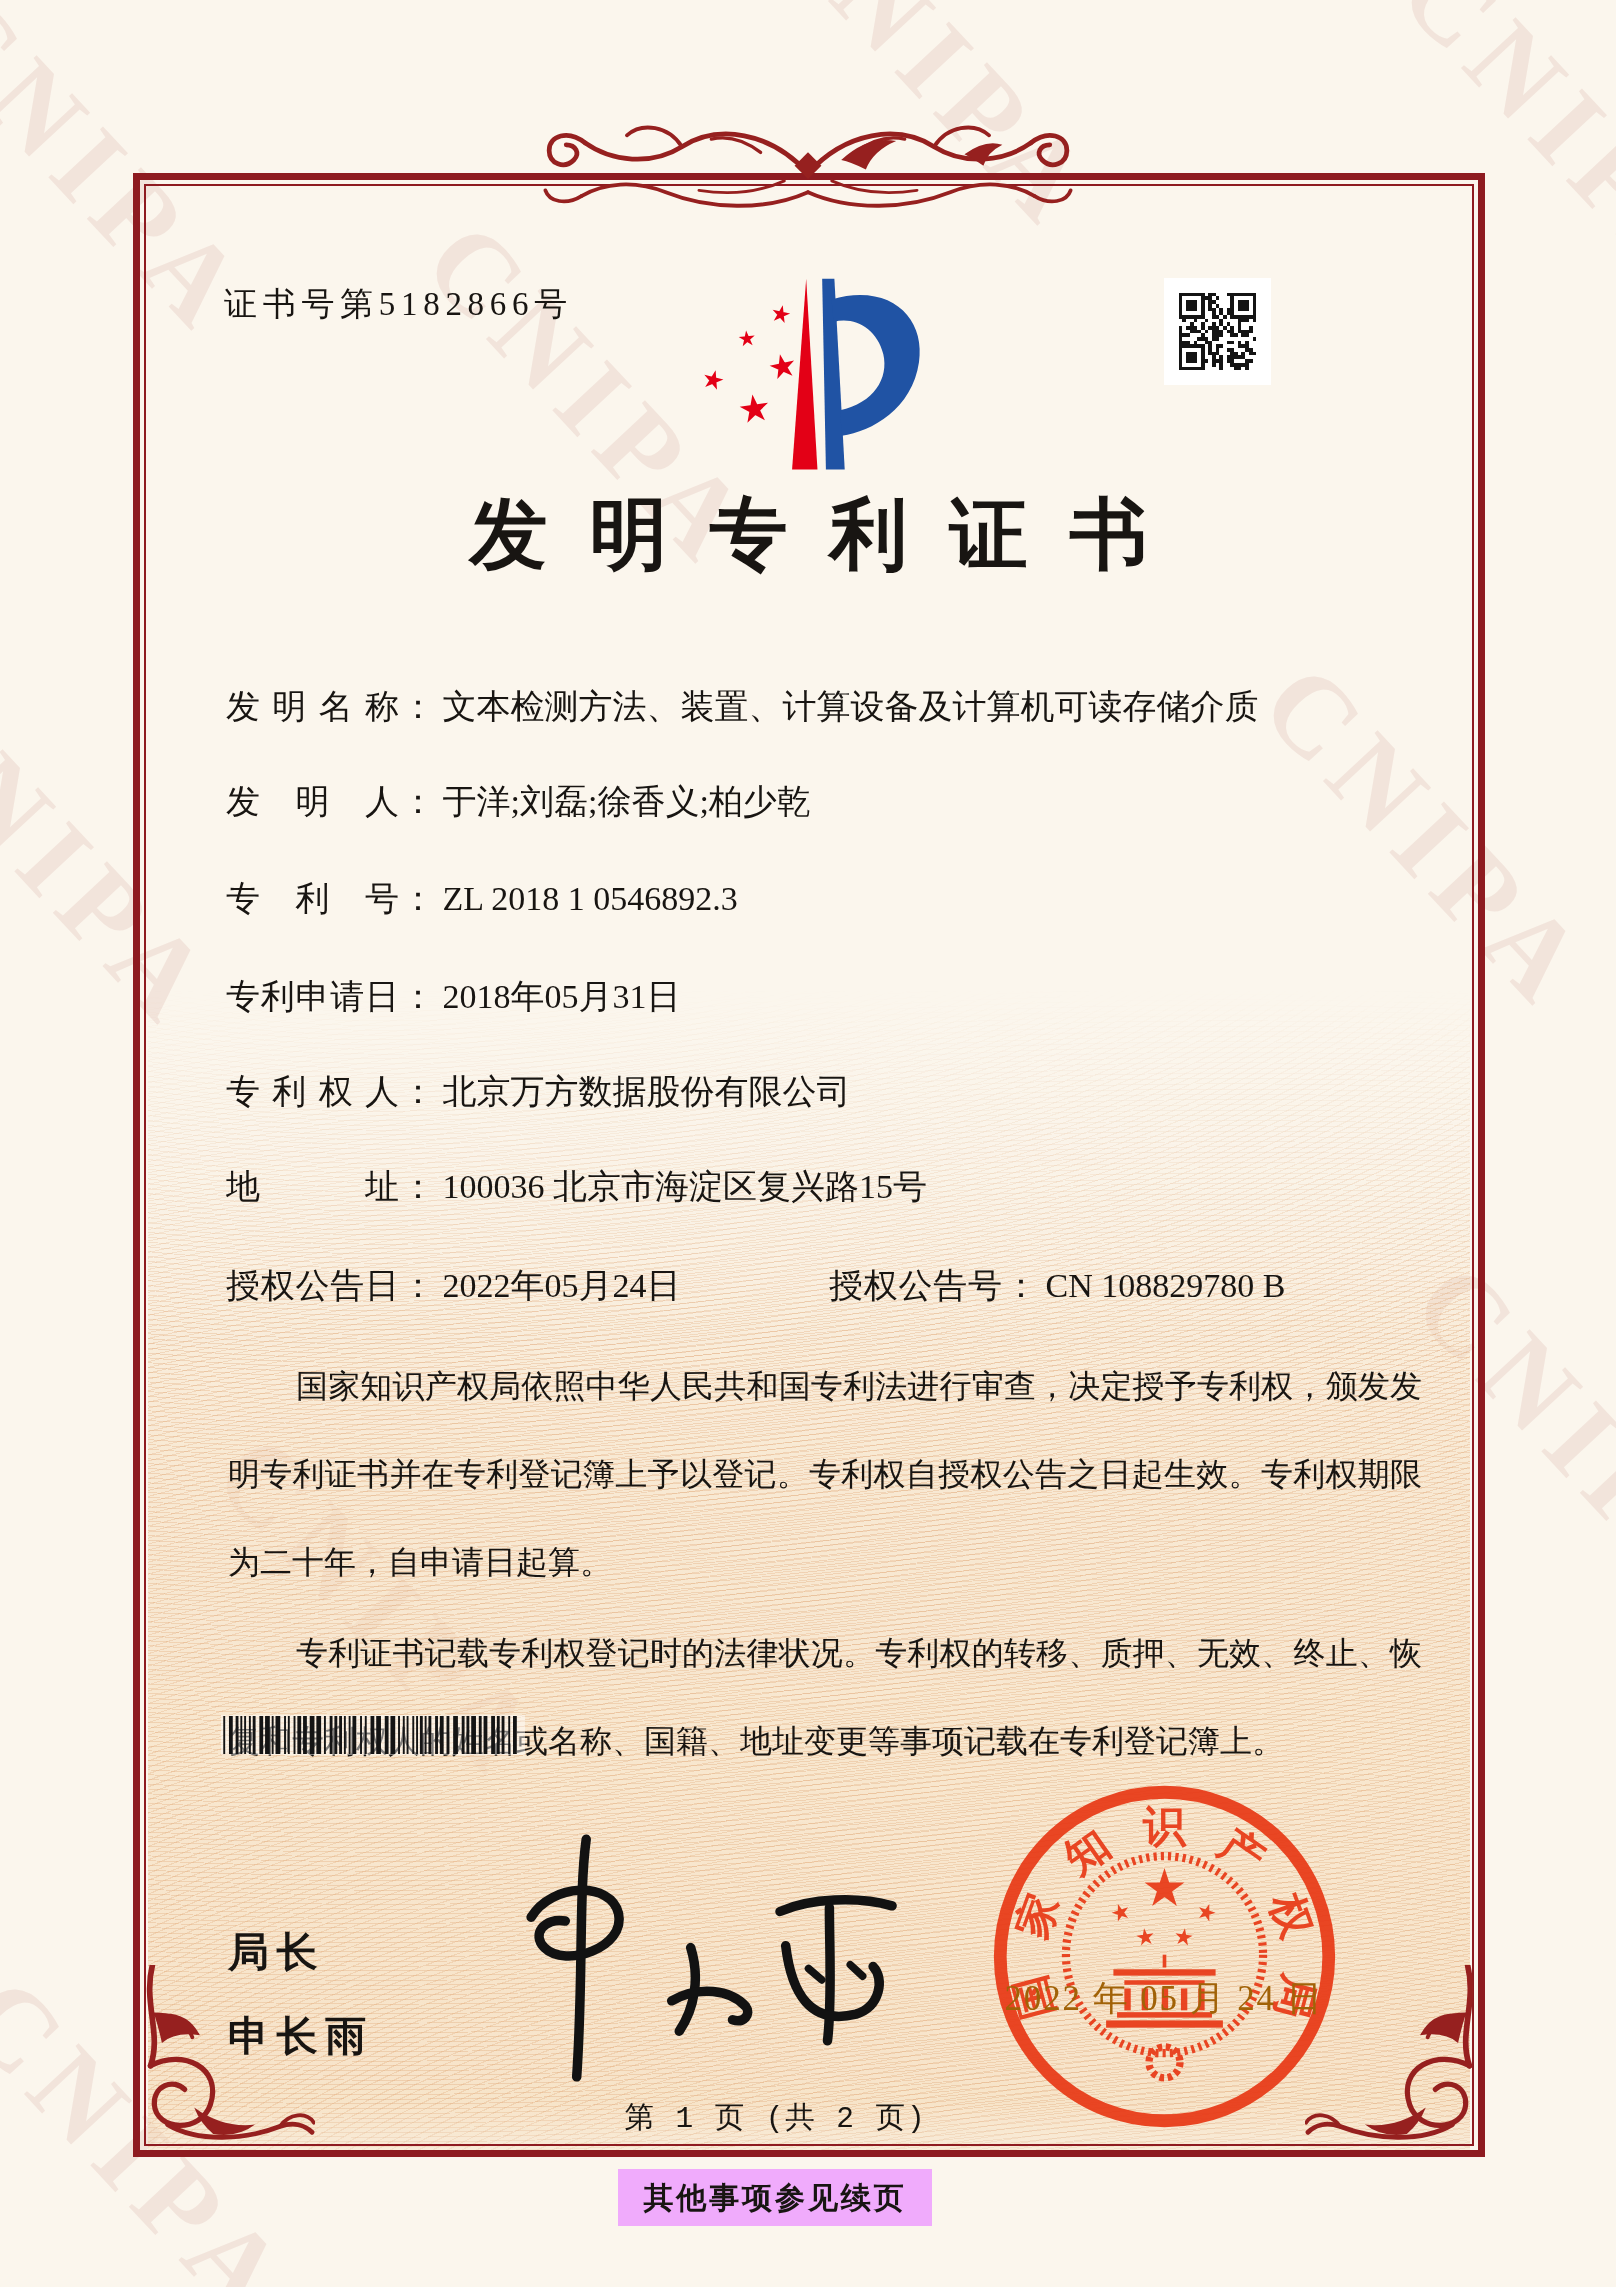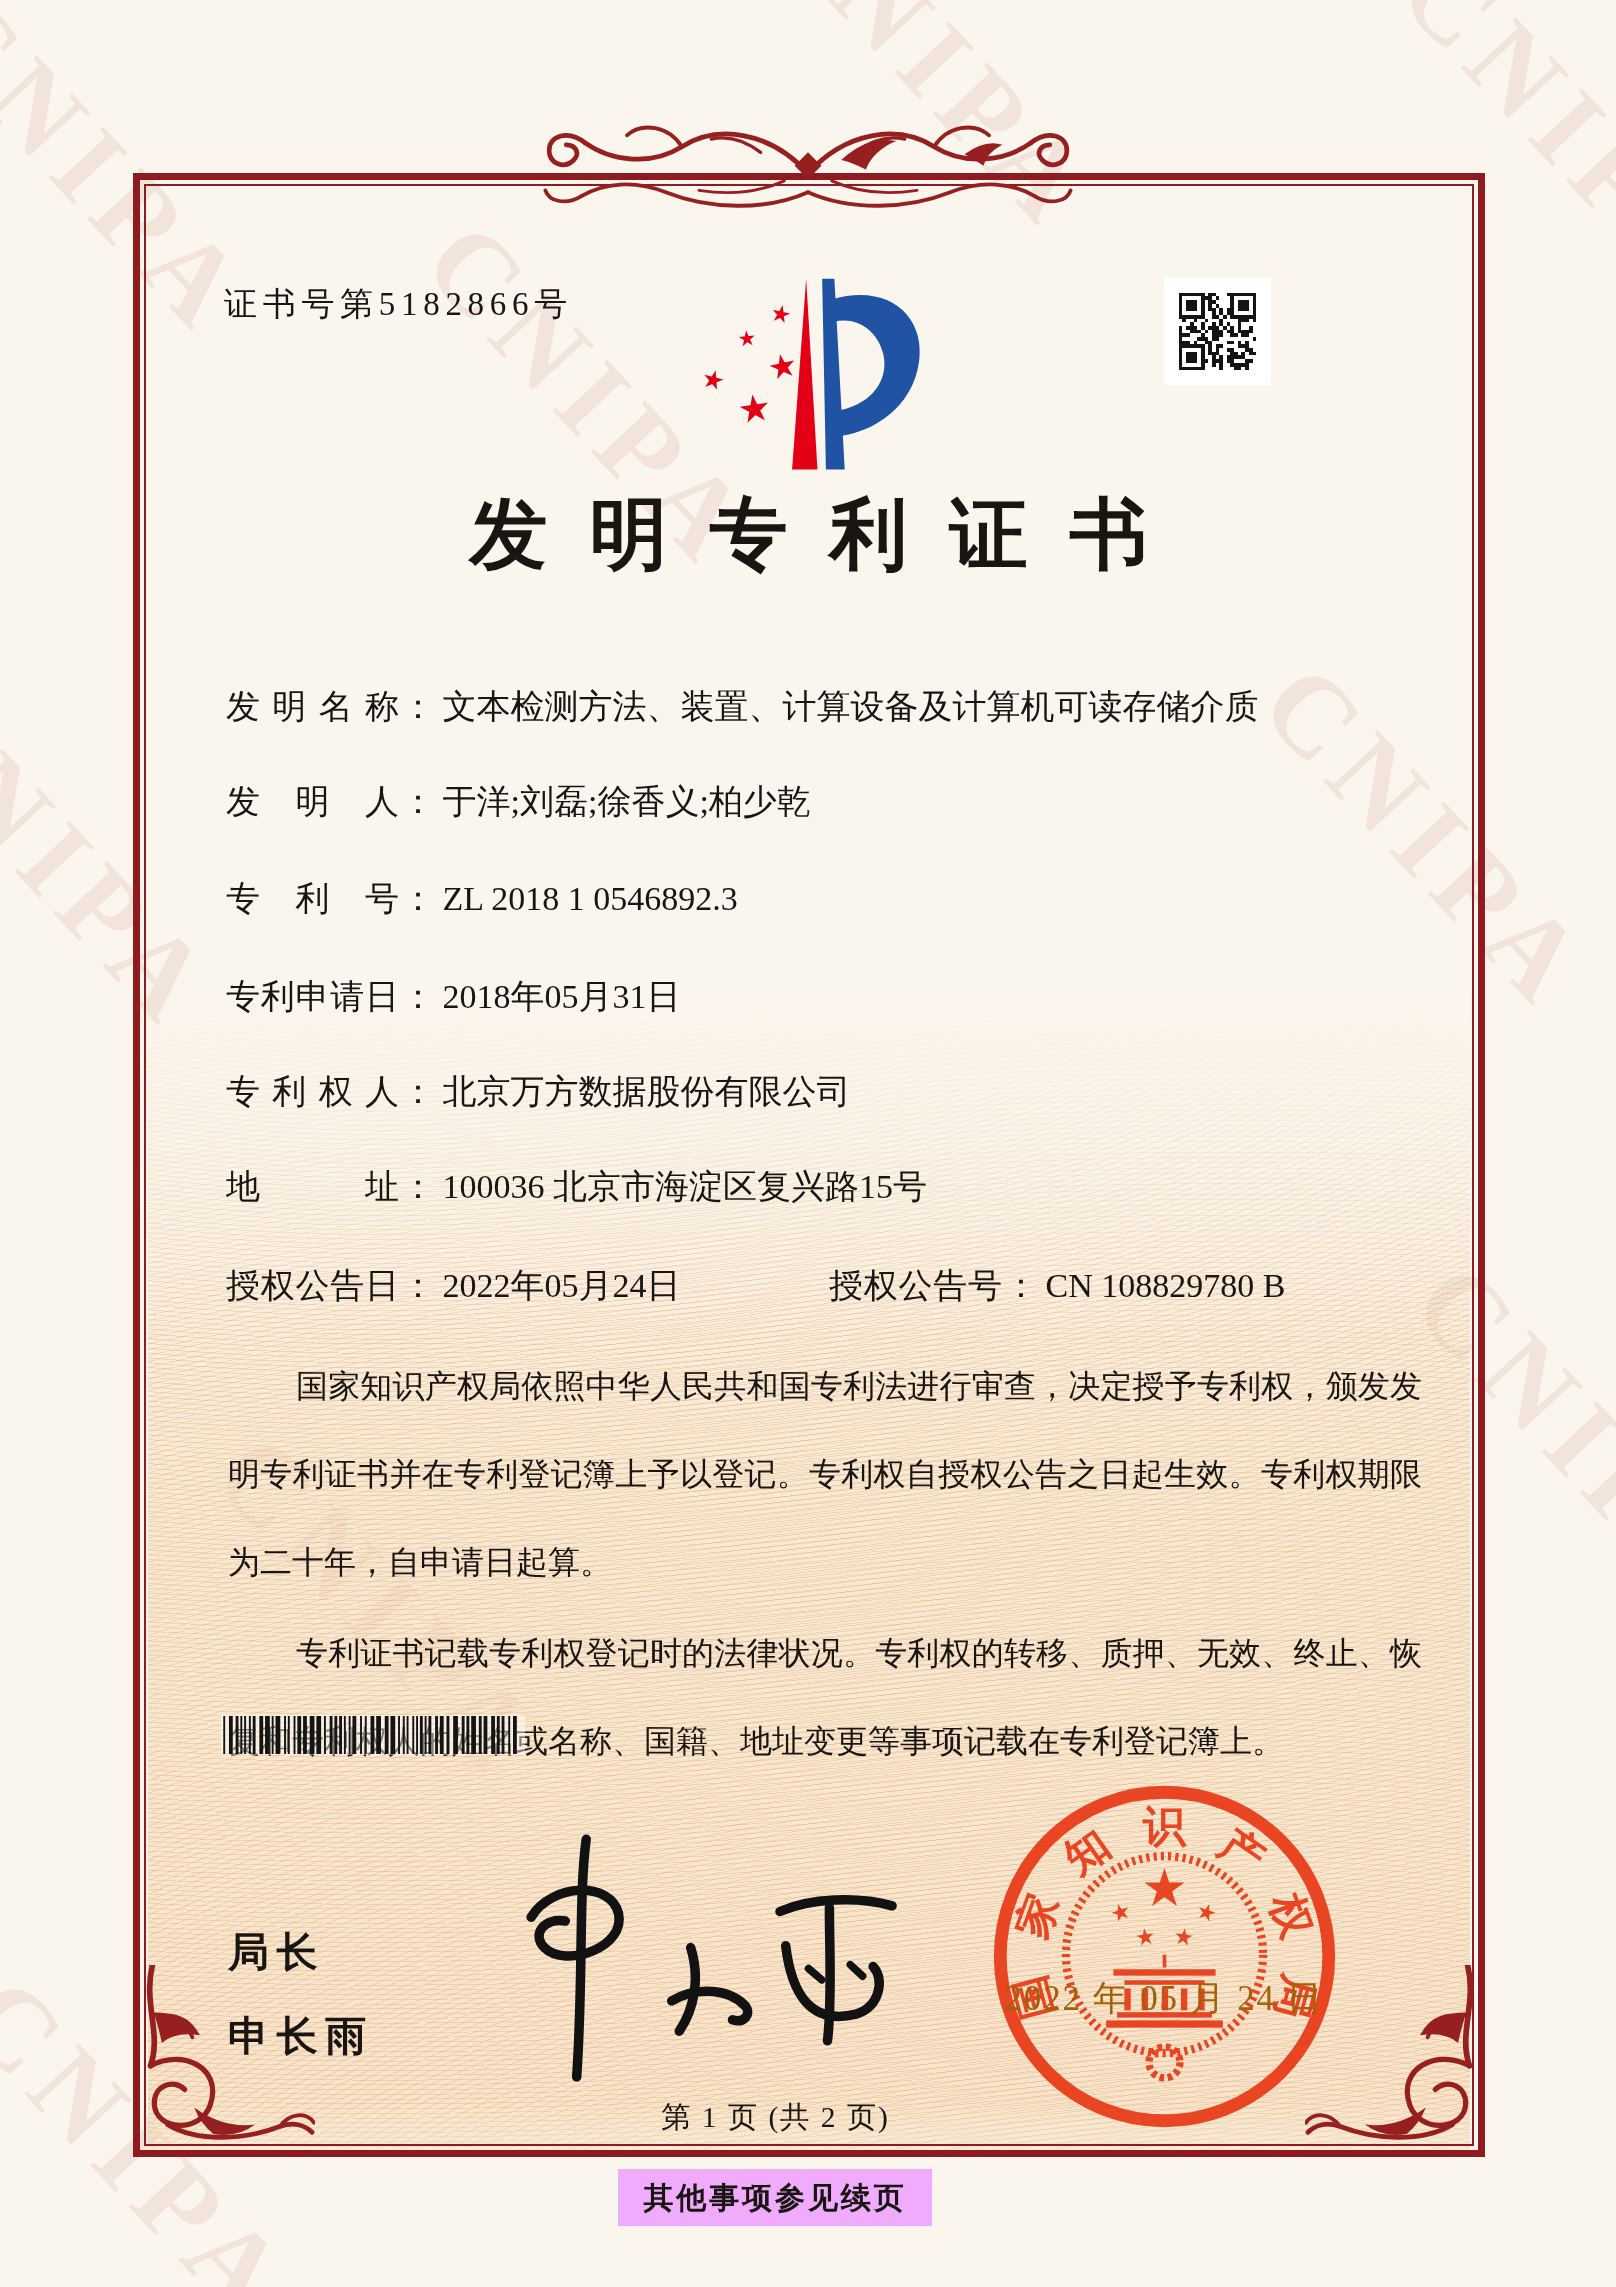--- a/index.html
+++ b/index.html
@@ -48,21 +48,21 @@
   .paras p{margin:3px;text-indent:68px;}
   .barcode{position:absolute;left:221px;top:1715px;background:rgba(255,255,255,.45);padding:1px 1.9px;}
   .signoff-title{position:absolute;left:228px;top:1925px;font-size:41px;letter-spacing:7.6px;font-weight:600;}
   .signoff-name{position:absolute;left:228px;top:2009px;font-size:41px;letter-spacing:7.6px;font-weight:700;}
   .signature{position:absolute;left:495px;top:1826px;}
   .seal-wrap{position:absolute;left:982px;top:1774px;width:365px;height:365px;}
   .seal-date{
     position:absolute;left:989px;top:1975px;width:350px;text-align:center;
     font-size:35px;letter-spacing:1.9px;color:#a16207;z-index:3;
   }
-  .page-info{position:absolute;left:609px;top:2098px;width:333px;text-align:center;font-size:29.5px;letter-spacing:1.9px;}
+  .page-info{position:absolute;left:609px;top:2098px;width:333px;text-align:center;font-size:29.5px;letter-spacing:1.9px;font-family:Liberation Mono, monospace;}
   .footer-note{
     position:absolute;left:618px;top:2169px;width:314px;height:57px;background:#f0abfc;
     text-align:center;line-height:57px;font-size:30px;letter-spacing:2.9px;font-weight:600;
   }
   .orn-top{position:absolute;left:518px;top:105px;}
   .orn-bl{position:absolute;left:139px;top:1965px;}
   .orn-br{position:absolute;left:1305px;top:1965px;transform:scaleX(-1);}
   svg text.sealch{
     font-family:"Liberation Serif","DejaVu Serif",serif;font-size:47px;font-weight:bold;
     fill:#e83a17;text-anchor:middle;dominant-baseline:central;

